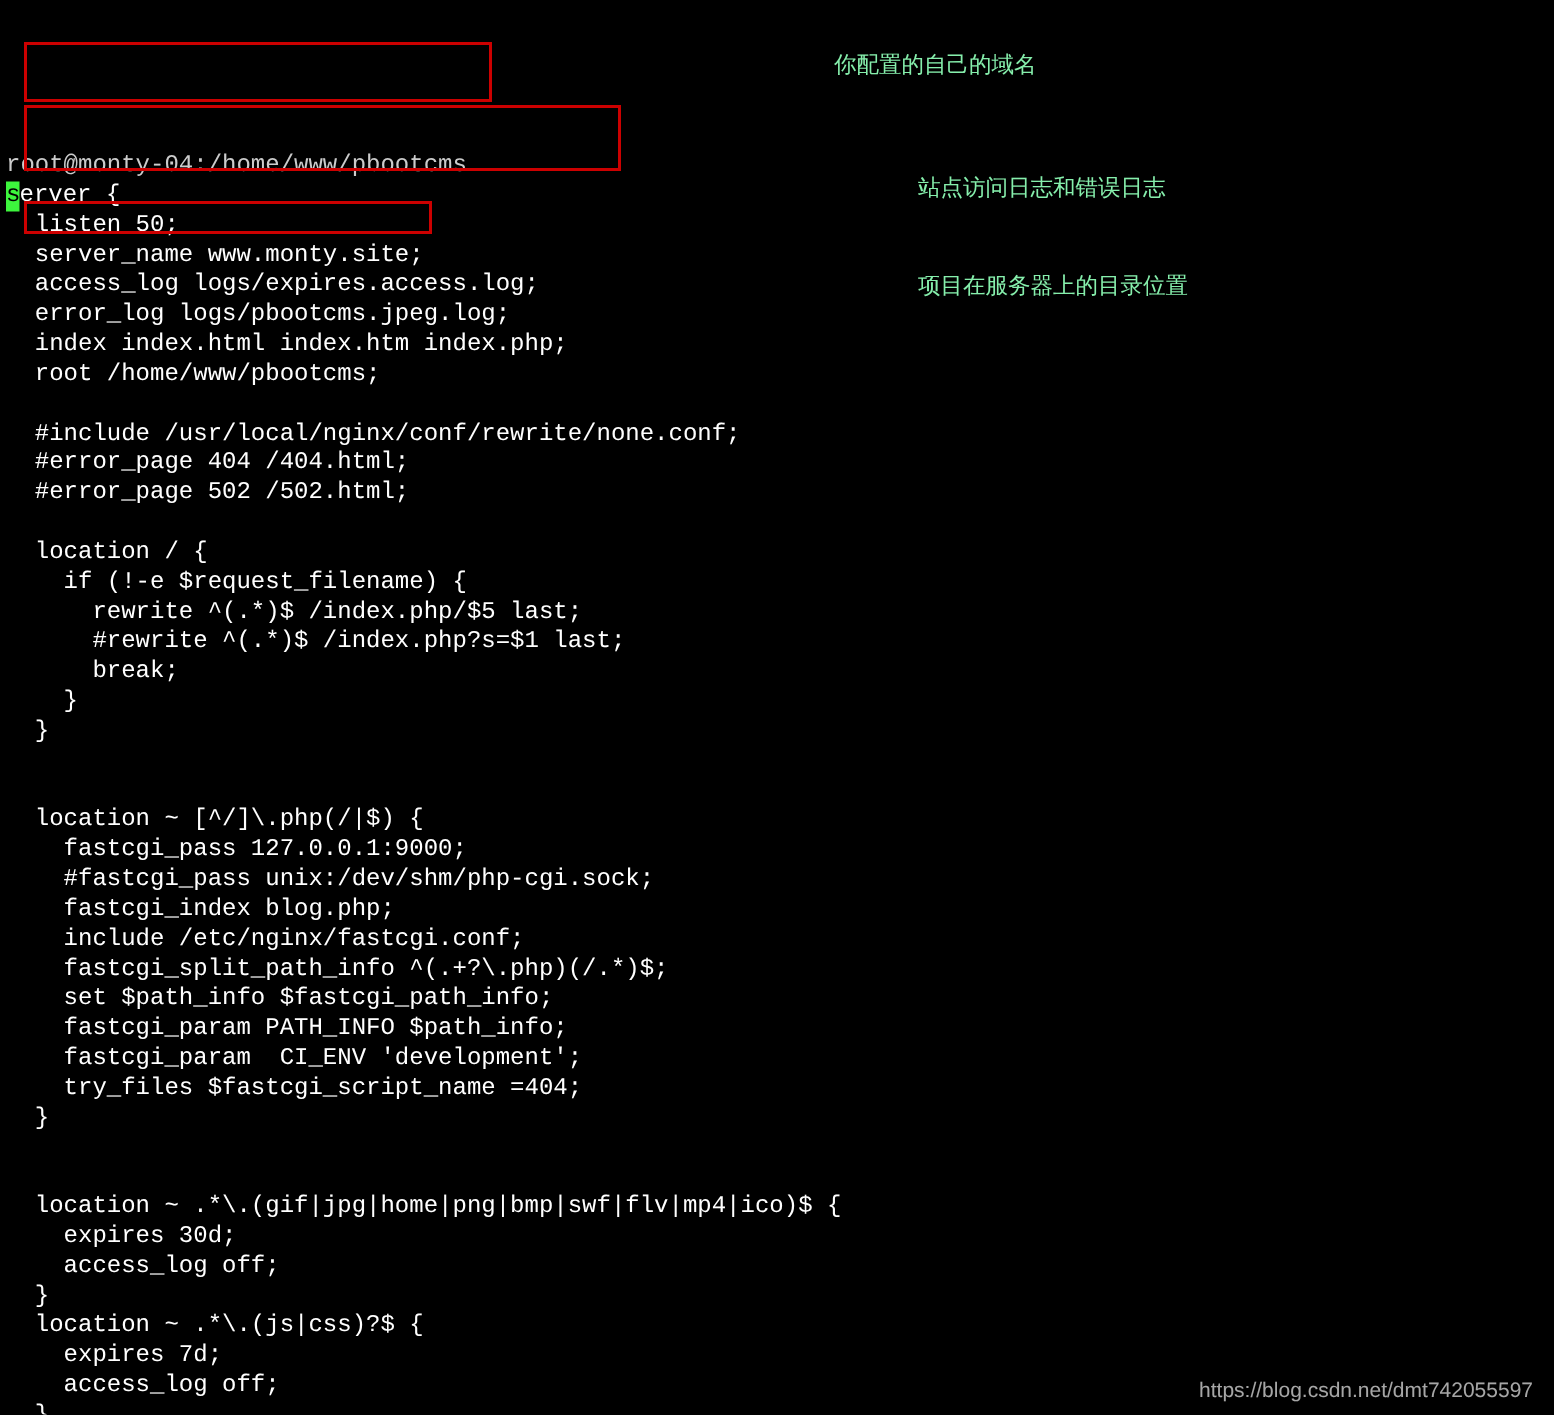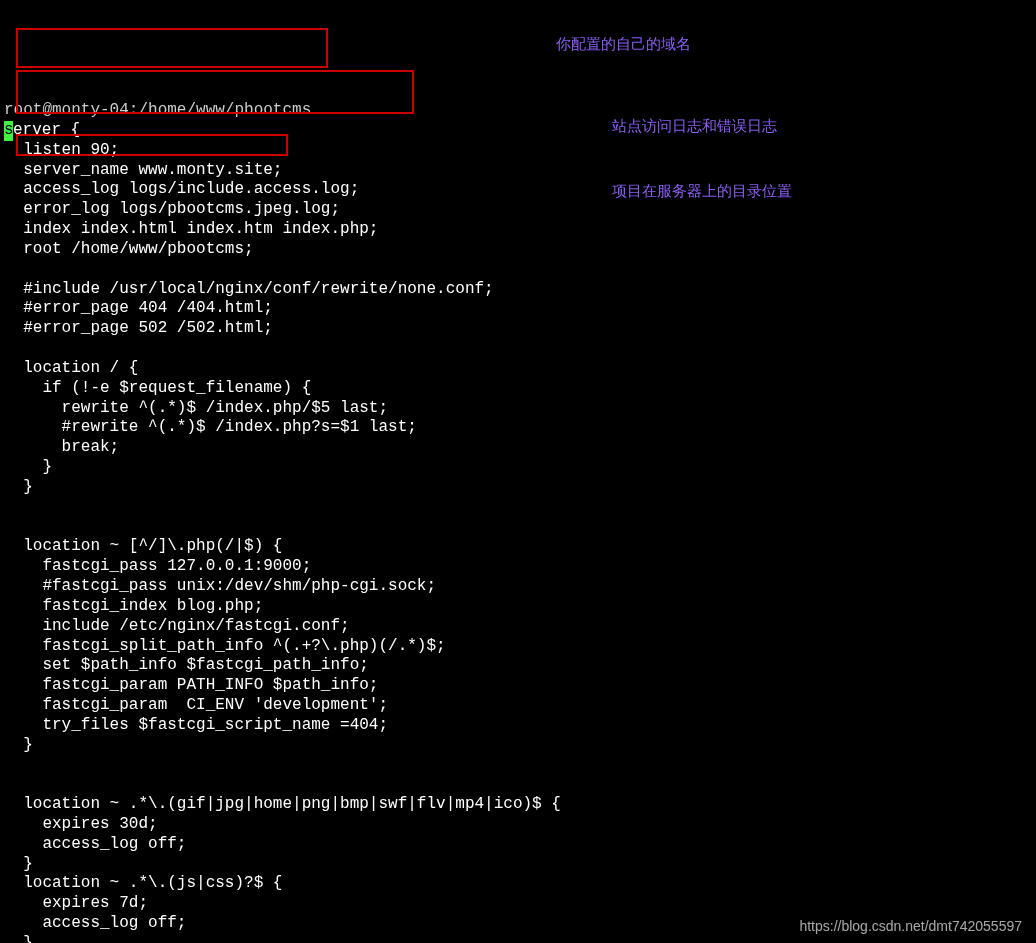--- a/index.html
+++ b/index.html
@@ -30,21 +30,21 @@
     .box {
       position: absolute;
       border: 2px solid #cc0000;
       pointer-events: none;
     }
     .box1 { left: 16px; top: 28px; width: 312px; height: 40px; }
     .box2 { left: 16px; top: 70px; width: 398px; height: 44px; }
     .box3 { left: 16px; top: 134px; width: 272px; height: 22px; }
     .annotation {
       position: absolute;
-      color: #8b5cf6;
+      color: #86efac;
       font-family: "Microsoft YaHei", sans-serif;
       font-size: 15px;
       white-space: nowrap;
     }
     .ann1 { left: 556px; top: 35px; }
     .ann2 { left: 612px; top: 117px; }
     .ann3 { left: 612px; top: 182px; }
     .watermark {
       position: absolute;
       right: 14px;
@@ -56,23 +56,23 @@
     }
   </style>
 </head>
 <body>
 
 
 
 <div class="code">
 <span class="prompt-line"><span>root@monty-04:/home/www/pbootcms</span></span>
 <span class="cursor">s</span><span>erver {</span>
-<span>  listen 90;</span>
+<span>  listen 50;</span>
 <span>  server_name www.monty.site;</span>
-<span>  access_log logs/include.access.log;</span>
+<span>  access_log logs/expires.access.log;</span>
 <span>  error_log logs/pbootcms.jpeg.log;</span>
 <span>  index index.html index.htm index.php;</span>
 <span>  root /home/www/pbootcms;</span>
 <span></span>
 <span>  #include /usr/local/nginx/conf/rewrite/none.conf;</span>
 <span>  #error_page 404 /404.html;</span>
 <span>  #error_page 502 /502.html;</span>
 <span></span>
 <span>  location / {</span>
 <span>    if (!-e $request_filename) {</span>

